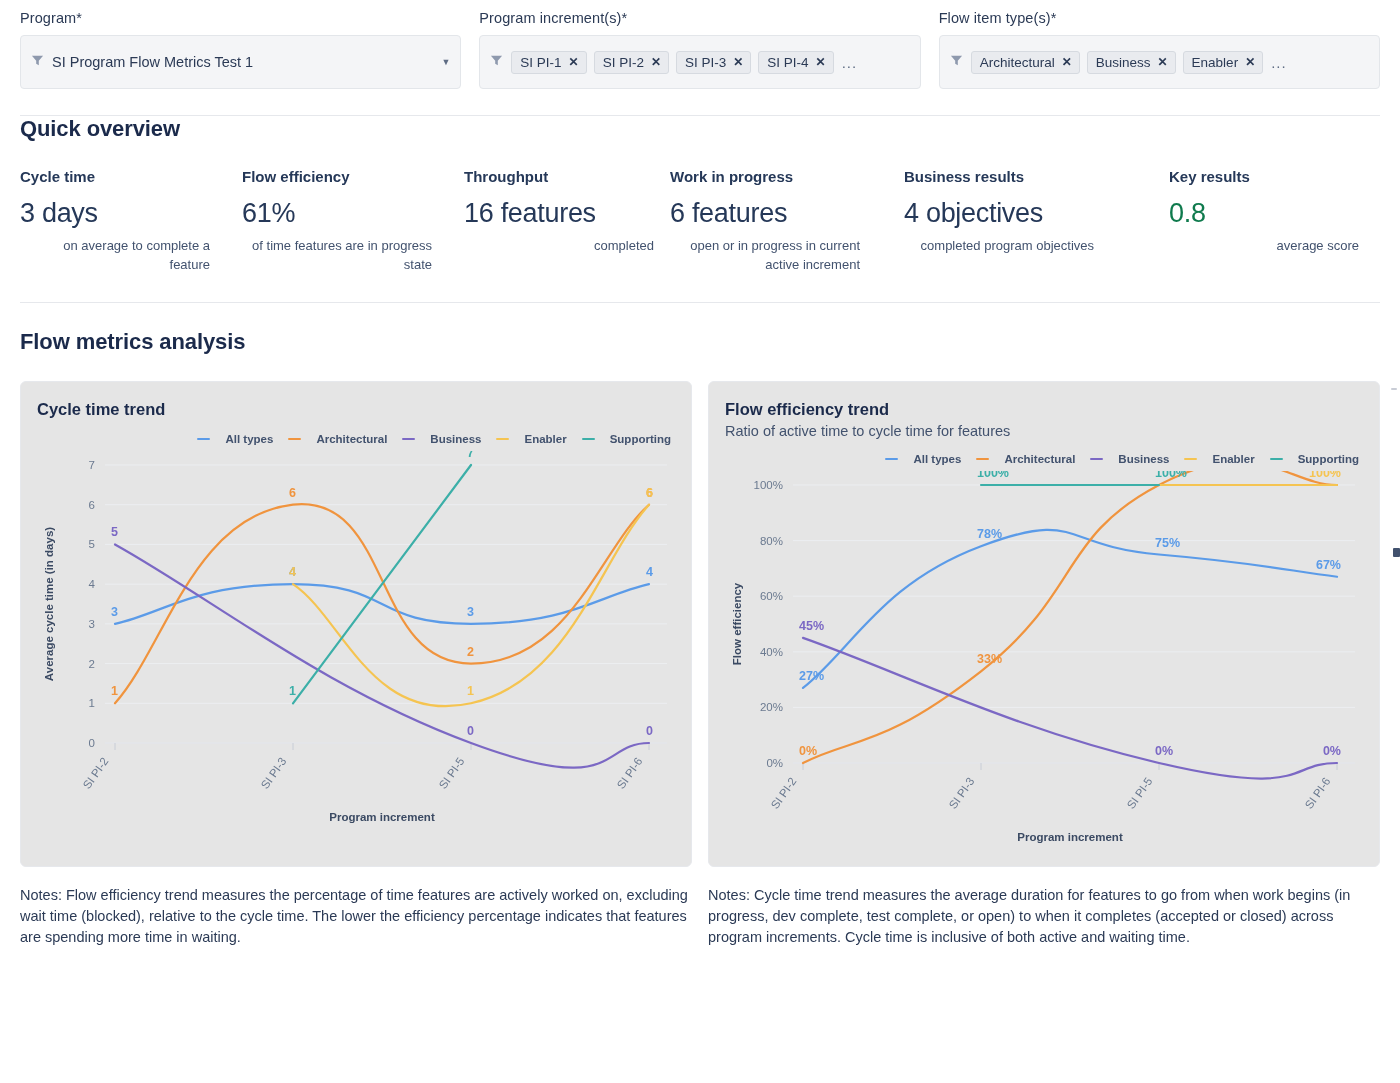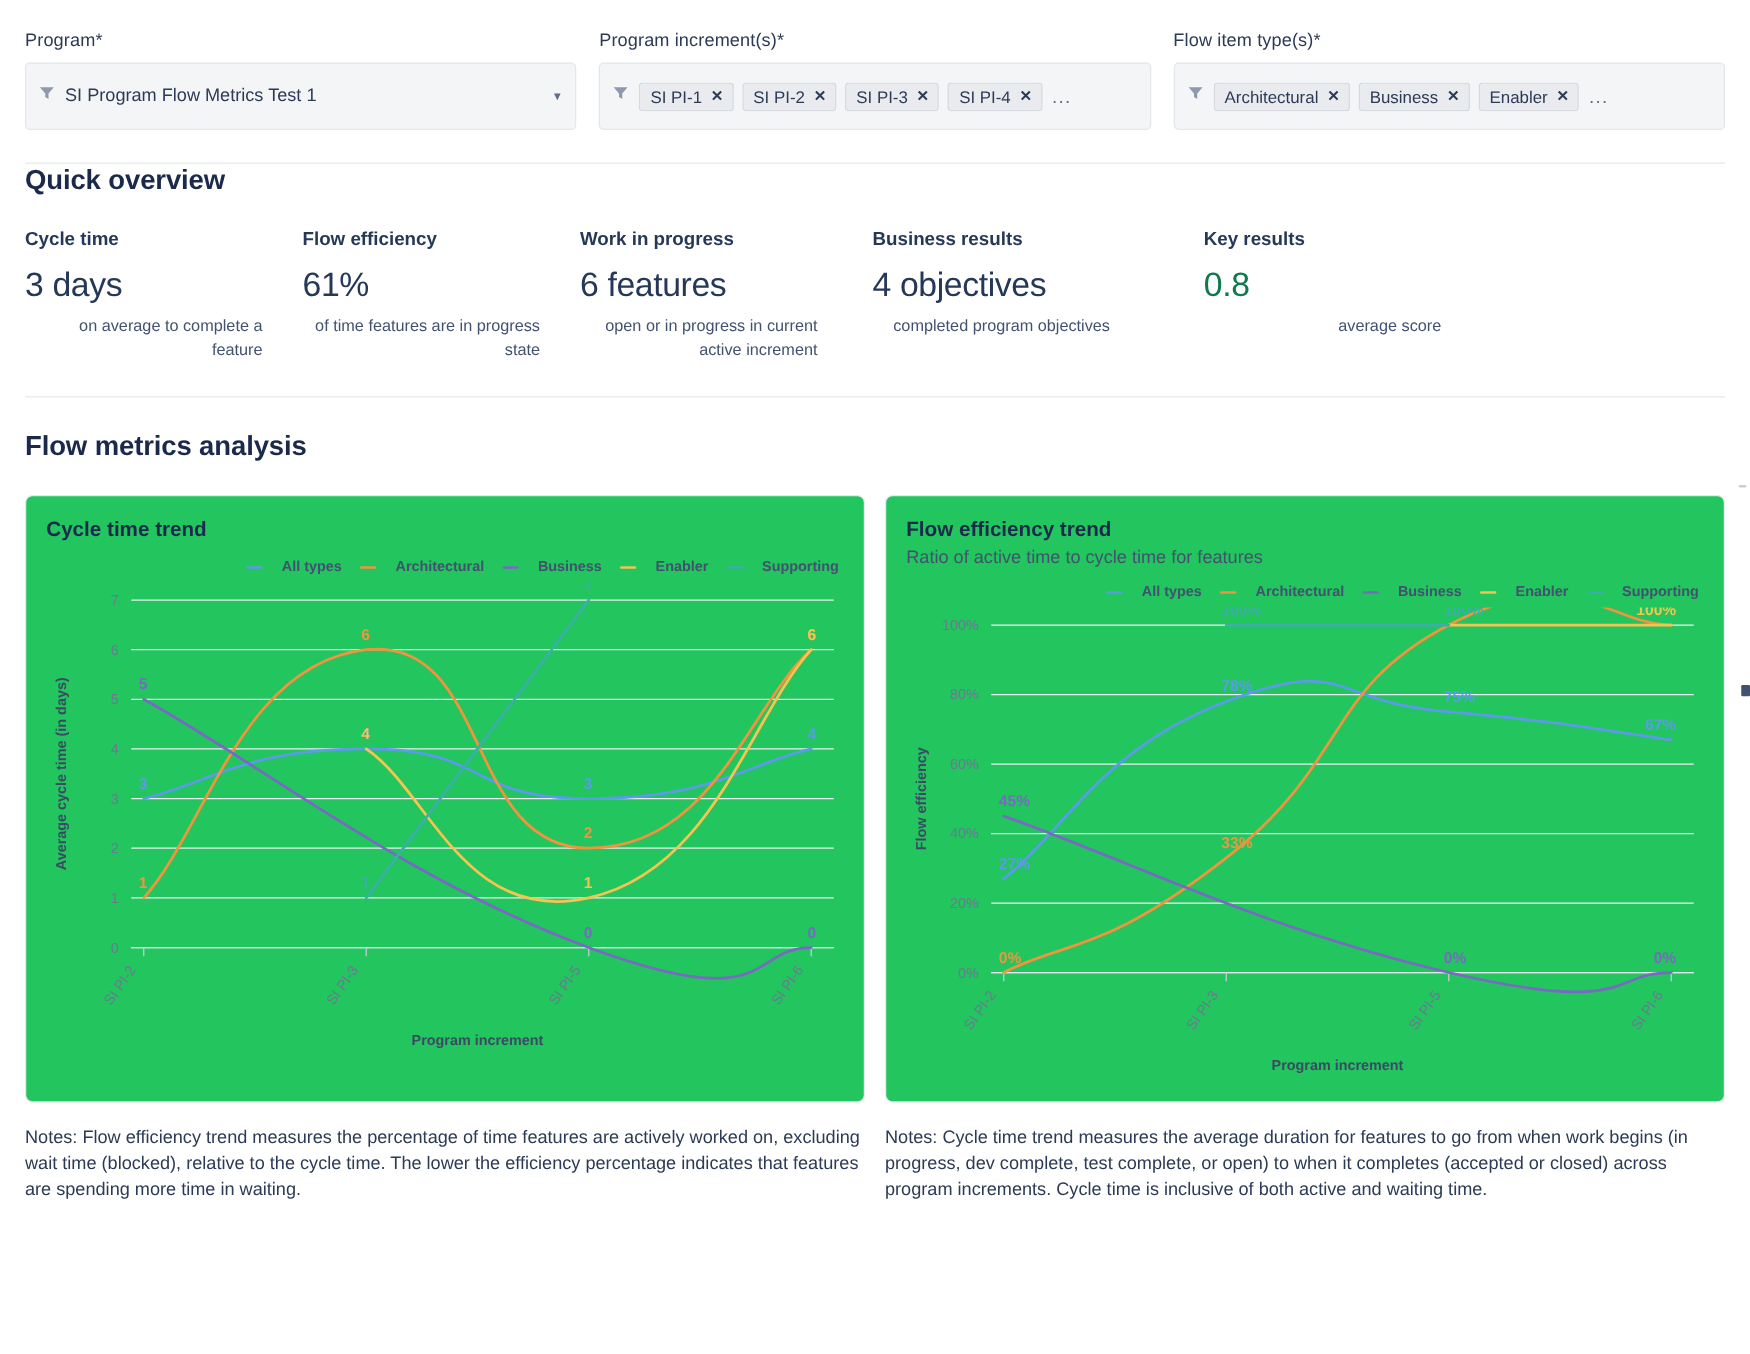--- a/index.html
+++ b/index.html
@@ -9,22 +9,21 @@
     font-family: "Liberation Sans", sans-serif;
     color: #253858;
     overflow: hidden;
   }
   .page { position: relative; width: 1400px; height: 1083px; }
 
   
   .filter-bar {
     display: flex;
     gap: 18px;
-    padding: 25px 20px 0 20px;
-    justify-content: flex-end;
+    padding: 10px 20px 0 20px;
   }
   .filter-group { flex: 1 1 0; min-width: 0; }
   .filter-label {
     font-size: 14.5px;
     font-weight: 400;
     color: #2b3a55;
     margin-bottom: 9px;
     letter-spacing: .1px;
   }
   .filter-control {
@@ -114,21 +113,21 @@
   
   .cards {
     display: flex;
     gap: 16px;
     padding: 0 20px;
     margin-top: 26px;
   }
   .card {
     flex: 1 1 0;
     min-width: 0;
-    background: #22c55e;
+    background: #e5e5e5;
     border: 1px solid #e6e8ec;
     border-radius: 6px;
     padding: 18px 16px 10px 16px;
     height: 486px;
     position: relative;
   }
   .card-title {
     font-size: 16.5px;
     font-weight: 700;
     color: #1b2a4b;
@@ -271,20 +270,25 @@
   <div class="metrics">
     <div class="metric m0">
       <div class="metric-title">Cycle time</div>
       <div class="metric-value">3 days</div>
       <div class="metric-sub">on average to complete a feature</div>
     </div>
     <div class="metric m1">
       <div class="metric-title">Flow efficiency</div>
       <div class="metric-value">61%</div>
       <div class="metric-sub">of time features are in progress state</div>
+    </div>
+    <div class="metric m2">
+      <div class="metric-title">Throughput</div>
+      <div class="metric-value">16 features</div>
+      <div class="metric-sub">completed</div>
     </div>
     <div class="metric m3">
       <div class="metric-title">Work in progress</div>
       <div class="metric-value">6 features</div>
       <div class="metric-sub">open or in progress in current active increment</div>
     </div>
     <div class="metric m4">
       <div class="metric-title">Business results</div>
       <div class="metric-value">4 objectives</div>
       <div class="metric-sub">completed program objectives</div>

